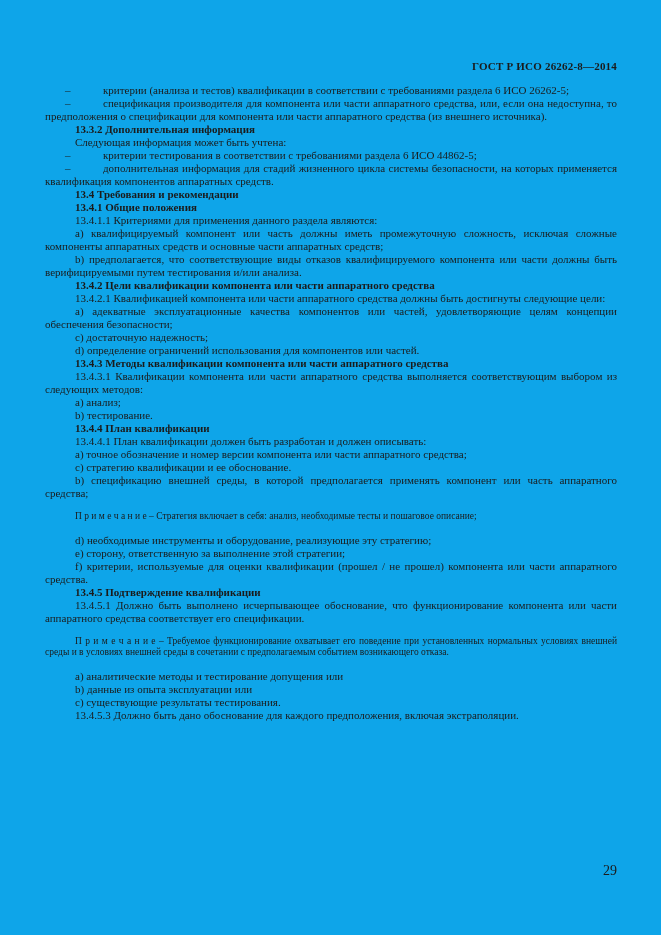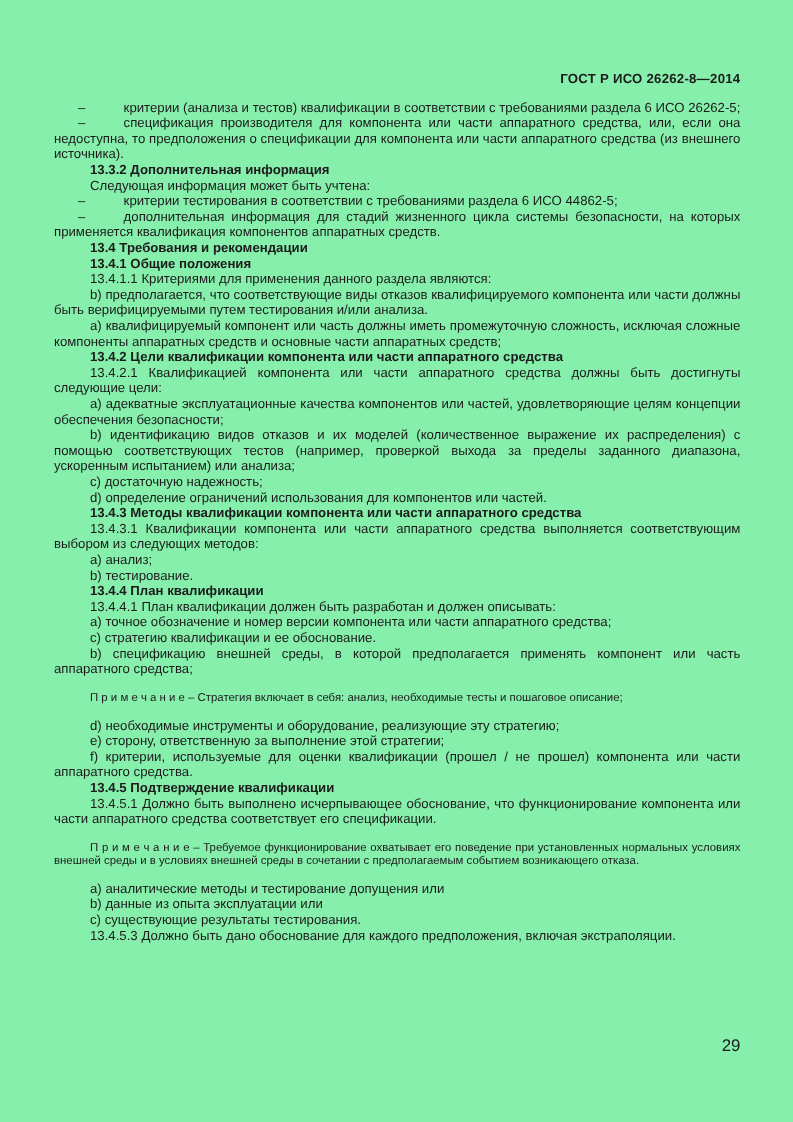--- a/index.html
+++ b/index.html
@@ -1,21 +1,21 @@
 <!DOCTYPE html>
 <html lang="ru"><head>
 <meta charset="utf-8">
 <style>
   html, body { margin: 0; padding: 0; background: #ffffff; }
   .page {
     position: relative;
     width: 661px;
     height: 935px;
-    background: #86efac;
-    font-family: Liberation Sans, sans-serif;
+    background: #0ea5e9;
+    font-family: Liberation Serif, serif;
     color: #1b1b1b;
     overflow: hidden;
   }
   .doc-header {
     position: absolute;
     top: 60px;
     right: 44px;
     font-size: 11px;
     font-weight: bold;
     letter-spacing: 0.2px;
@@ -66,28 +66,27 @@
 
     <p class="hang"><span class="marker">–</span><span>критерии тестирования в соответствии с требованиями раздела 6 ИСО 44862-5;</span></p>
 
     <p class="hang"><span class="marker">–</span><span>дополнительная информация для стадий жизненного цикла системы безопасности, на которых применяется квалификация компонентов аппаратных средств.</span></p>
 
     <p class="h mt">13.4 Требования и рекомендации</p>
 
     <p class="h mt">13.4.1 Общие положения</p>
 
     <p class="p">13.4.1.1 Критериями для применения данного раздела являются:</p>
+    <p class="p">a) квалифицируемый компонент или часть должны иметь промежуточную сложность, исключая сложные компоненты аппаратных средств и основные части аппаратных средств;</p>
     <p class="p">b) предполагается, что соответствующие виды отказов квалифицируемого компонента или части должны быть верифицируемыми путем тестирования и/или анализа.</p>
-    <p class="p">a) квалифицируемый компонент или часть должны иметь промежуточную сложность, исключая сложные компоненты аппаратных средств и основные части аппаратных средств;</p>
 
     <p class="h">13.4.2 Цели квалификации компонента или части аппаратного средства</p>
 
     <p class="p">13.4.2.1 Квалификацией компонента или части аппаратного средства должны быть достигнуты следующие цели:</p>
     <p class="p">a) адекватные эксплуатационные качества компонентов или частей, удовлетворяющие целям концепции обеспечения безопасности;</p>
-    <p class="p">b) идентификацию видов отказов и их моделей (количественное выражение их распределения) с помощью соответствующих тестов (например, проверкой выхода за пределы заданного диапазона, ускоренным испытанием) или анализа;</p>
     <p class="p">c) достаточную надежность;</p>
     <p class="p">d) определение ограничений использования для компонентов или частей.</p>
 
     <p class="h">13.4.3 Методы квалификации компонента или части аппаратного средства</p>
 
     <p class="p">13.4.3.1 Квалификации компонента или части аппаратного средства выполняется соответствующим выбором из следующих методов:</p>
     <p class="p">a) анализ;</p>
     <p class="p">b) тестирование.</p>
 
     <p class="h">13.4.4 План квалификации</p>

